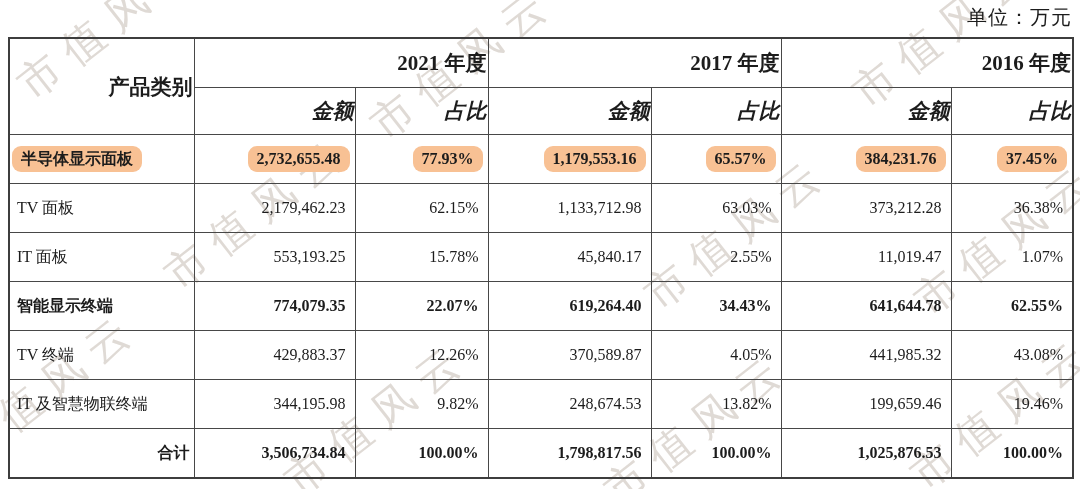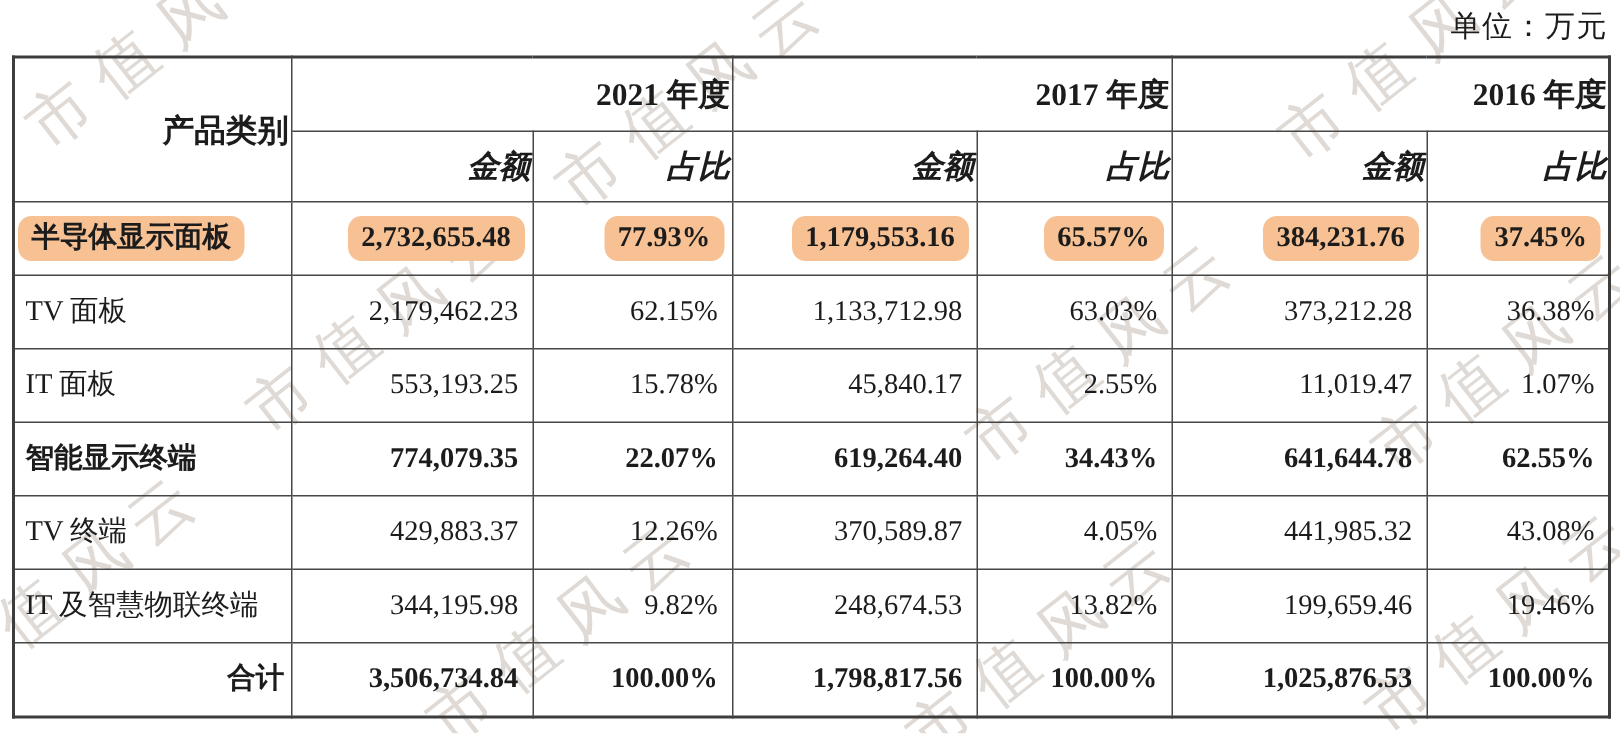--- a/index.html
+++ b/index.html
@@ -43,21 +43,21 @@
   table.main{border:2px solid #3d3d3d;}
   thead th{
     font-weight:bold;
     font-size:21px;
     text-align:right;
     vertical-align:middle;
   }
   thead tr.year-row th{height:46px;}
   thead tr.sub-row th{height:44px;font-style:italic;}
   tbody td{
-    font-size:19px;
+    font-size:16px;
     height:46px;
     vertical-align:middle;
     line-height:1.3;
   }
   td.c-label{text-align:left;padding-left:7px;padding-right:4px;}
   td.c-label.has-hl{padding-left:2px;}
   td.c-num{text-align:right;padding-right:9px;}
   td.c-num.has-hl{padding-right:5px;}
   .bold{font-weight:bold;}
   td.center{text-align:right;padding-left:16px;}

